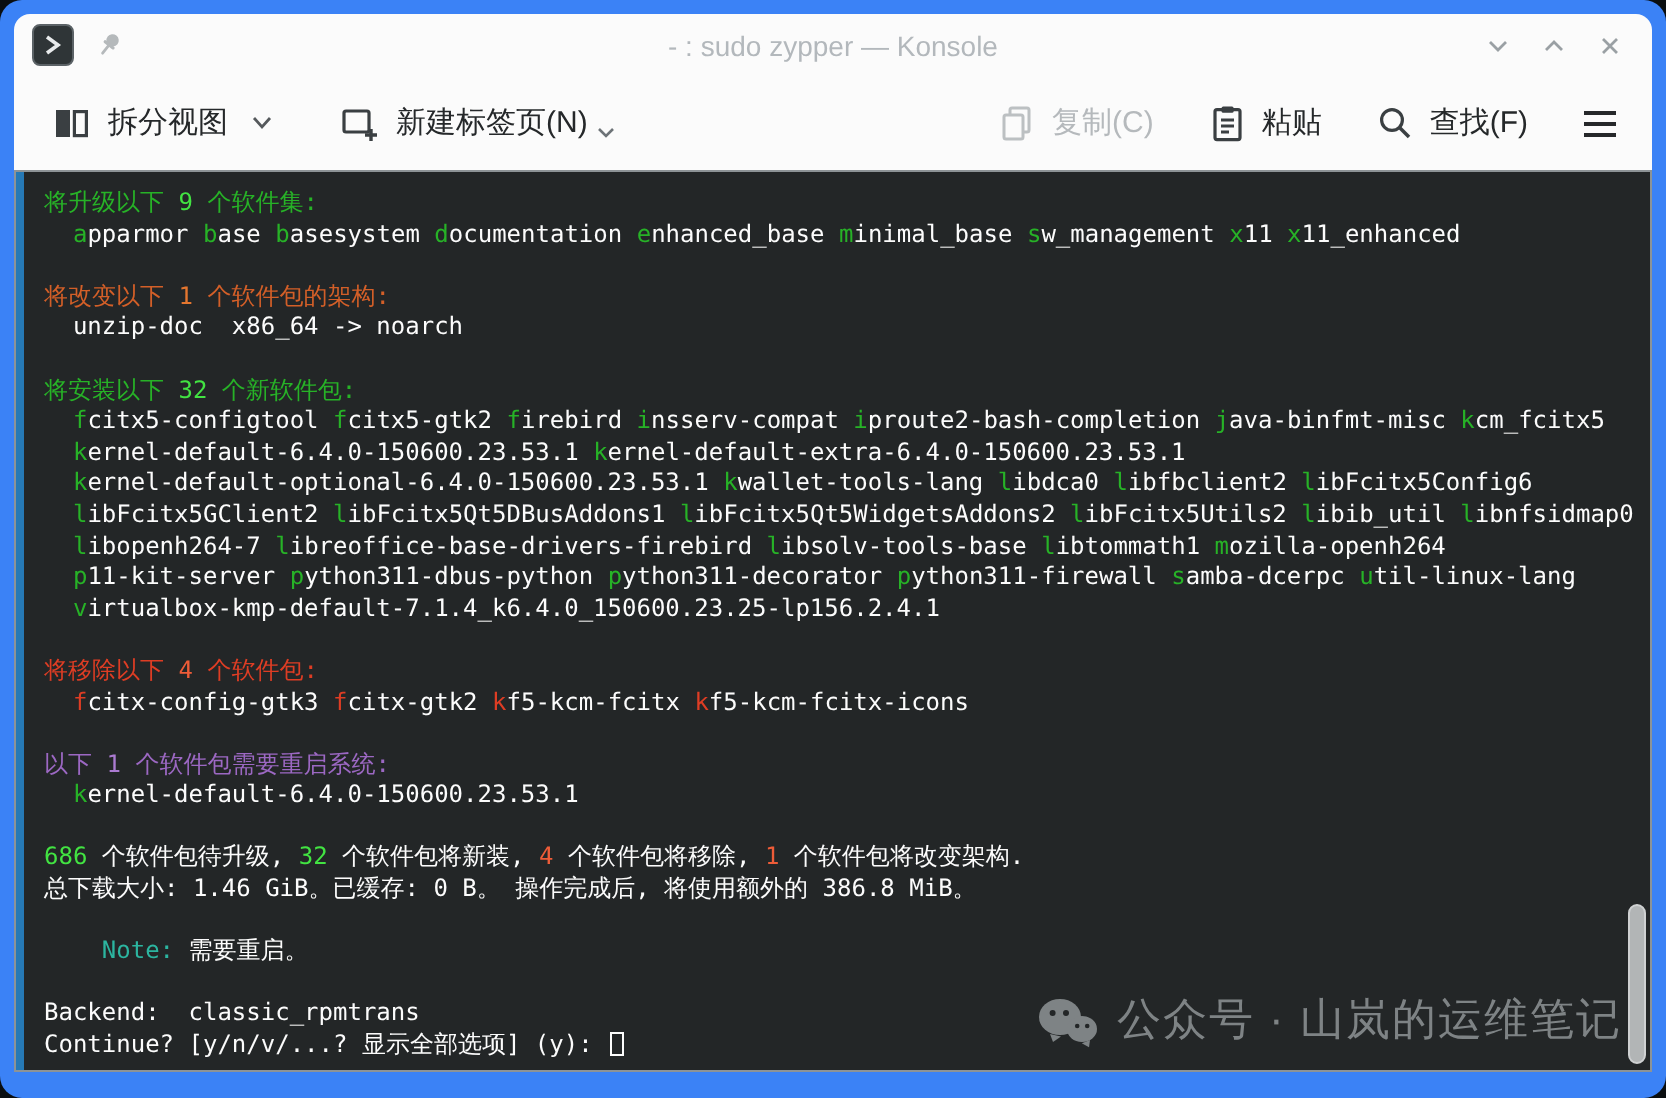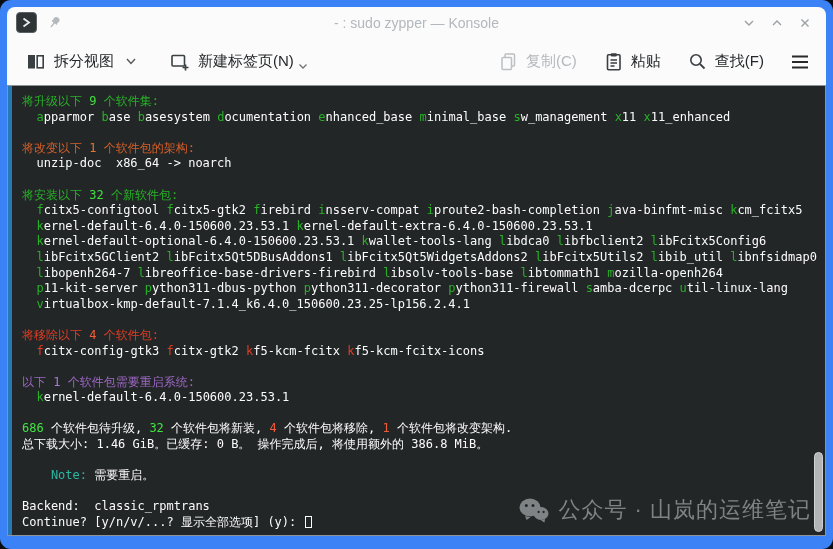--- a/index.html
+++ b/index.html
@@ -54,21 +54,21 @@
   .cursor {
     display:inline-block; width:7px; height:12px;
     border:1px solid #fcfcfc; vertical-align:-2px; margin-left:1px;
   }
   .scroll-handle {
     position:absolute; right:2px; bottom:3px; width:9px; height:80px;
     background:#b2b5b6; border-radius:5px; border:1px solid #cfd1d2;
   }
   .watermark {
     position:absolute; right:14px; bottom:10px;
-    display:flex; align-items:center; gap:8px;
+    display:flex; align-items:flex-end; gap:8px;
     color:#90949*6; color:#8f9496; opacity:.85;
     font-size:22px; letter-spacing:1px; pointer-events:none;
   }
 </style>
 </head>
 <body>
 
 <div class="window">
 
   <div class="titlebar">

